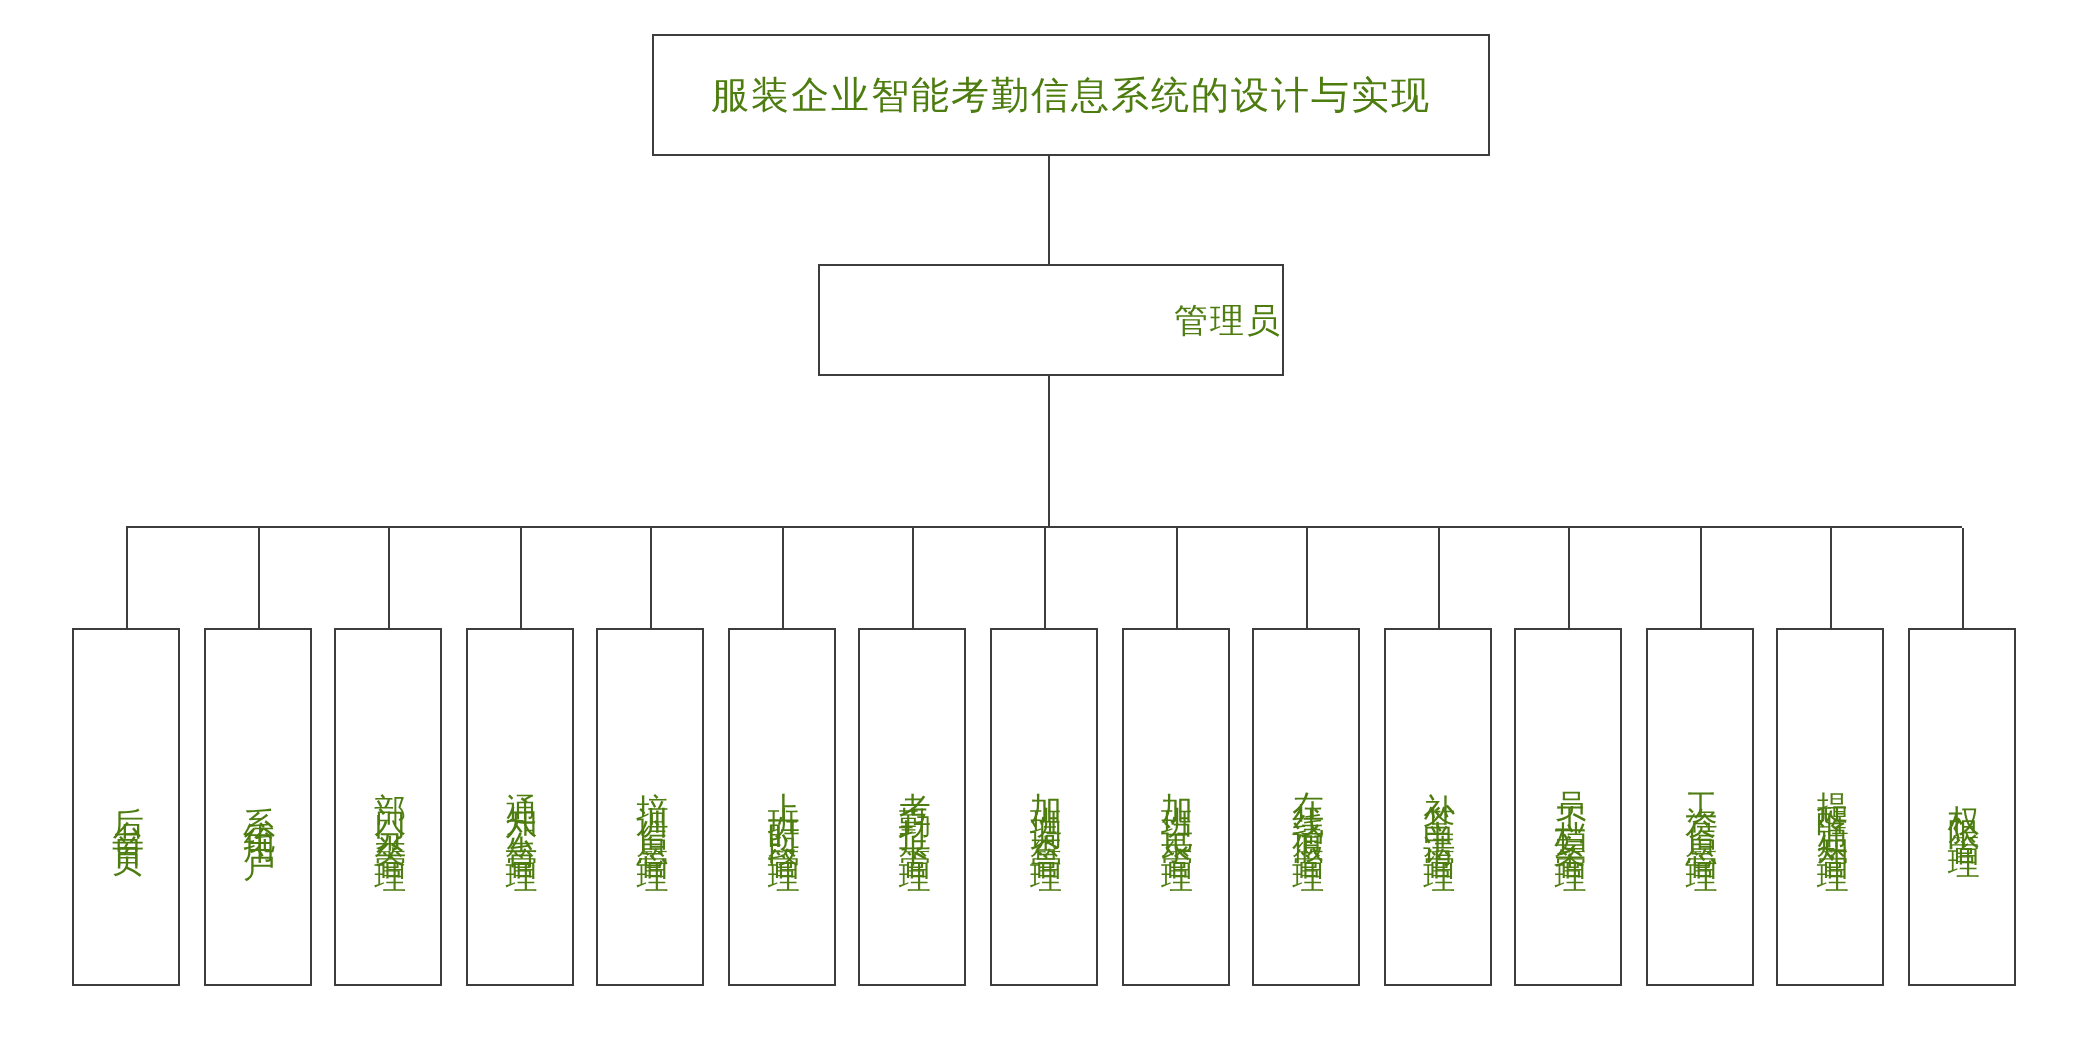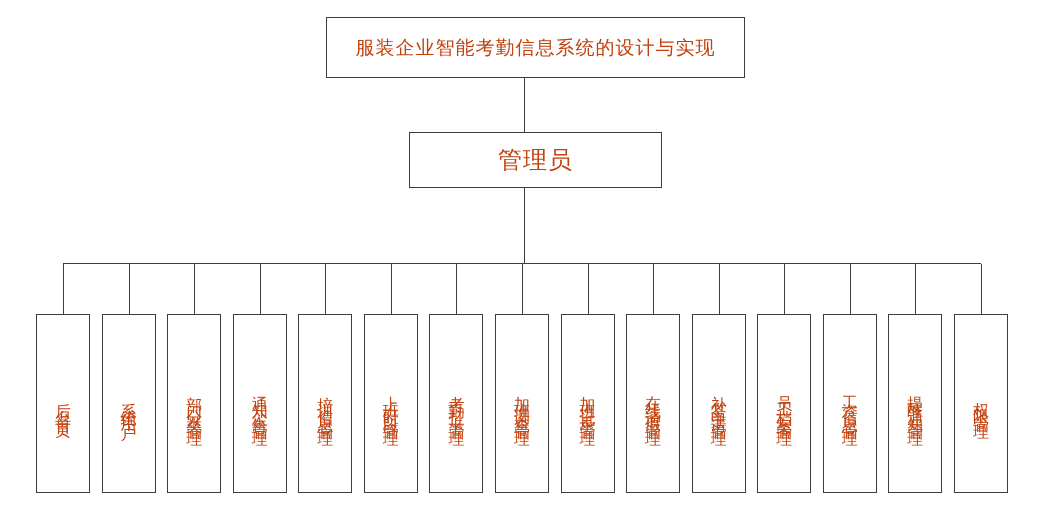--- a/index.html
+++ b/index.html
@@ -6,21 +6,21 @@
     margin: 0;
     padding: 0;
     background: #ffffff;
   }
   .stage {
     position: relative;
     width: 1044px;
     height: 530px;
     background: #ffffff;
     font-family: "Liberation Serif", serif;
-    color: #c2410c;
+    color: #4d7c0f;
     overflow: hidden;
   }
   .node {
     position: absolute;
     box-sizing: border-box;
     border: 1px solid #3d3d3d;
     background: #ffffff;
     display: flex;
     align-items: center;
     justify-content: center;
@@ -30,24 +30,25 @@
     left: 326px;
     top: 17px;
     width: 419px;
     height: 61px;
     font-size: 19px;
     letter-spacing: 1px;
   }
   .root-box {
     left: 409px;
     top: 132px;
-    width: 253px;
+    width: 233px;
     height: 56px;
-    font-size: 24px;
+    font-size: 17px;
     letter-spacing: 1px;
+    justify-content: flex-end;
   }
   .vline {
     position: absolute;
     width: 0;
     border-left: 1px solid #3d3d3d;
   }
   .vline-title-root {
     left: 524px;
     top: 78px;
     height: 54px;

